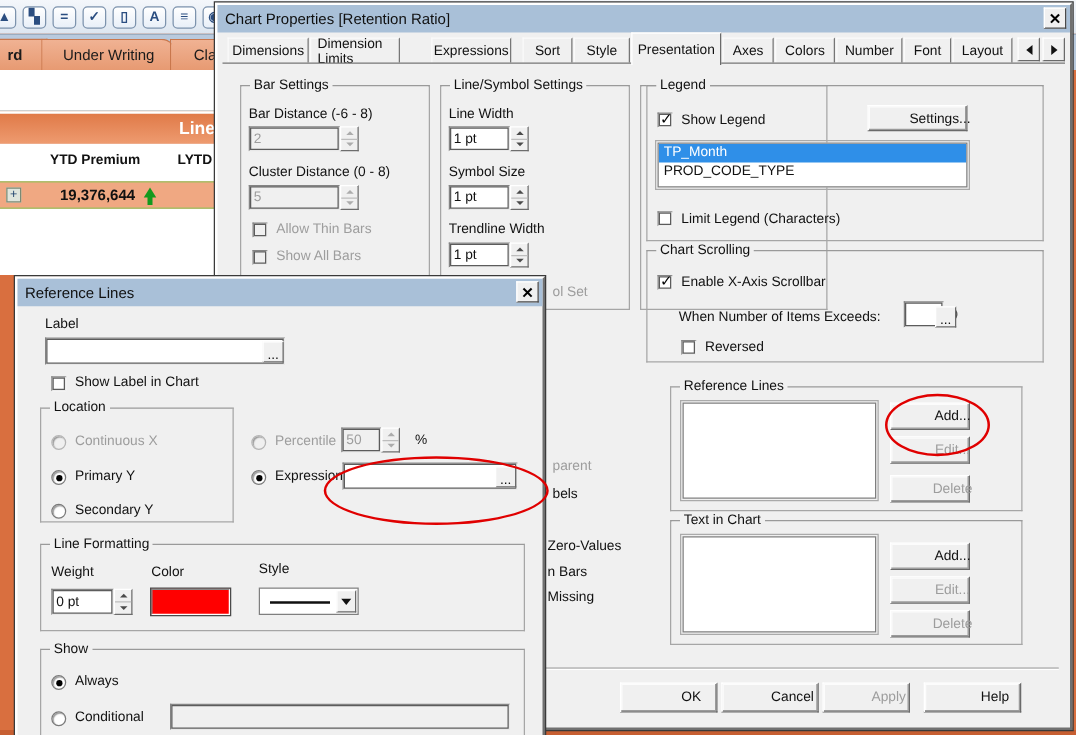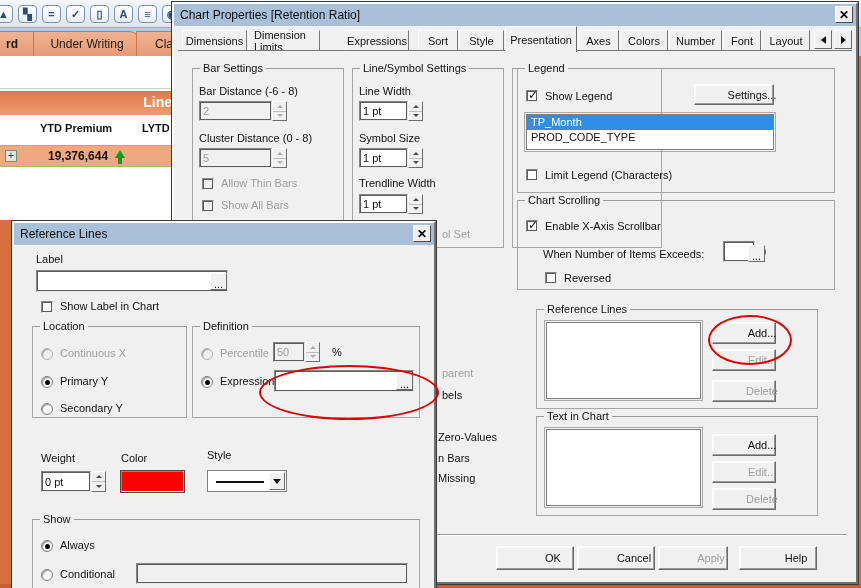--- a/index.html
+++ b/index.html
@@ -561,23 +561,20 @@
     </div>
     <div class="radio dis" style="left:27px; top:125px;"></div>
     <span class="lbl dis" style="left:46px; top:124px;">Continuous X</span>
     <div class="radio" style="left:27px; top:153px;">
         <span class="dot"></span>
       </div>
     <span class="lbl" style="left:46px; top:152px;">Primary Y</span>
     <div class="radio" style="left:27px; top:180px;"></div>
     <span class="lbl" style="left:46px; top:179px;">Secondary Y</span>
 
-    <div class="group" style="left:178px; top:103px; width:228px; height:92px;">
-      <span class="legend-txt">Definition</span>
-    </div>
     <div class="radio dis" style="left:187px; top:125px;"></div>
     <span class="lbl dis" style="left:206px; top:124px;">Percentile</span>
     <div class="txtbox dis" style="left:259px; top:119px; width:32px; height:20px;">
       <span>50</span>
     </div>
     <div class="spin dis" style="left:291px; top:119px; height:20px;">
       <div class="half">
           <div class="tri-up"></div>
         </div>
       <div class="half">
@@ -588,20 +585,23 @@
 
     <div class="radio" style="left:187px; top:153px;">
         <span class="dot"></span>
       </div>
     <span class="lbl" style="left:206px; top:152px;">Expression</span>
     <div class="txtbox" style="left:260px; top:147px; width:140px; height:22px;">
       <span></span>
     </div>
     <div class="ellipsis-btn" style="left:382px; top:150px; height:17px;">...</div>
 
+    <div class="group" style="left:18px; top:212px; width:388px; height:70px;">
+      <span class="legend-txt">Line Formatting</span>
+    </div>
     <span class="lbl" style="left:27px; top:229px;">Weight</span>
     <div class="txtbox" style="left:27px; top:248px; width:50px; height:21px;">
       <span>0 pt</span>
     </div>
     <div class="spin" style="left:77px; top:248px; height:21px;">
       <div class="half">
           <div class="tri-up"></div>
         </div>
       <div class="half">
           <div class="tri-dn"></div>

